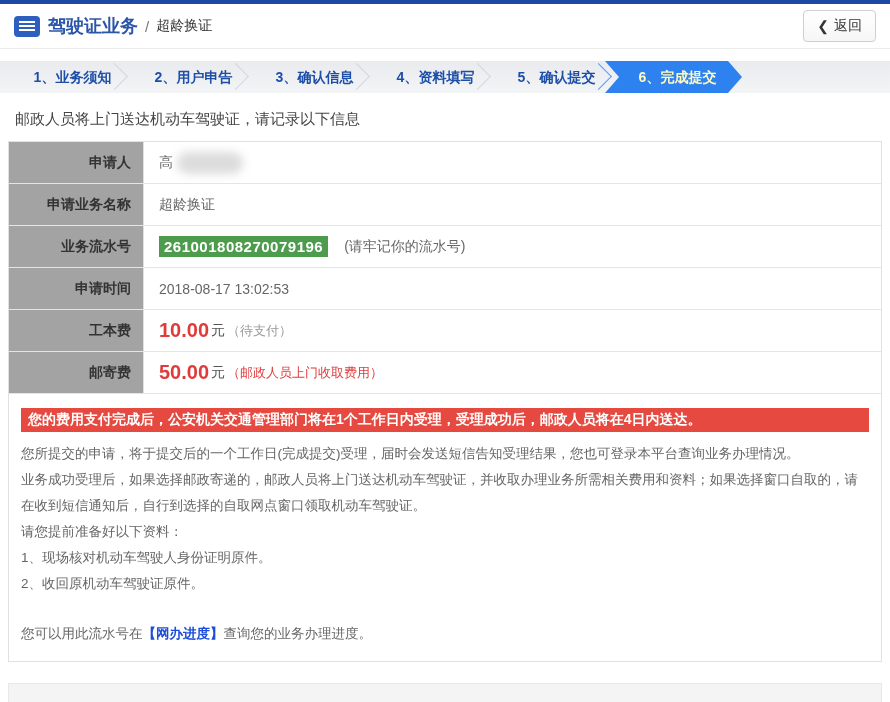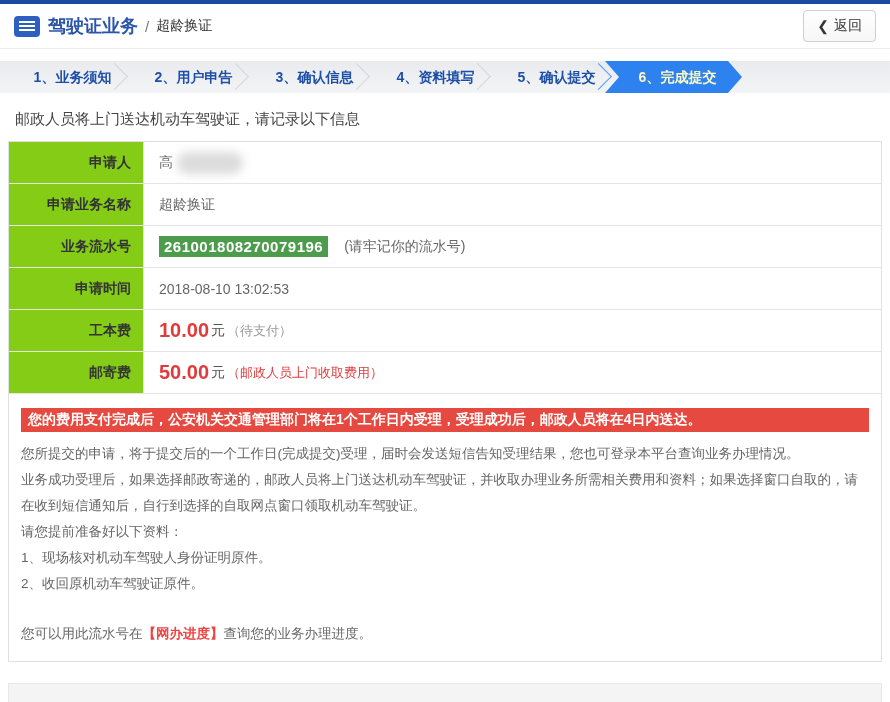--- a/index.html
+++ b/index.html
@@ -37,42 +37,42 @@
         transform:rotate(45deg);pointer-events:none;}
   .step .sep-chevron.sep-blue{border-color:#5a9cf5;}
   .step.active{background:var(--accent-blue);color:#fef9c3;width:137px;padding-left:8px;
         clip-path:polygon(0 0,calc(100% - 14px) 0,100% 50%,calc(100% - 14px) 100%,0 100%,14px 50%);}
   .steps-filler{flex:1;}
 
   .message{margin:17px 0 12px 15px;font-size:15px;color:#444;}
 
   .panel{margin:0 8px;border:1px solid #e0e0e0;}
   .row{display:flex;border-bottom:1px solid #e5e5e5;height:42px;}
-  .cell-label{width:135px;flex:none;background:#84cc16;border-right:1px solid #e0e0e0;
+  .cell-label{width:135px;flex:none;background:#a3a3a3;border-right:1px solid #e0e0e0;
         display:flex;align-items:center;justify-content:flex-end;padding-right:12px;
         font-size:14px;font-weight:bold;color:#333;}
   .cell-value{flex:1;display:flex;align-items:center;padding-left:15px;
         font-size:14px;color:#666;}
   .mask-blur{display:inline-block;width:66px;height:22px;border-radius:11px;
         background:#dcdcdc;filter:blur(5px);margin-left:4px;}
   .serial{background:var(--serial-green);color:#fff;font-weight:bold;font-size:15px;
         padding:2px 5px;letter-spacing:.5px;}
   .serial-note{color:#666;margin-left:16px;font-size:14px;}
   .fee-amount{color:var(--price-red);font-size:20px;font-weight:bold;margin-right:2px;}
   .fee-unit{color:#555;font-size:14px;}
   .fee-note{font-size:13px;margin-left:2px;}
   .fee-note.gray{color:#999;}
   .fee-note.red{color:var(--price-red);}
 
   .text-section{padding:10px 12px 8px;}
   .banner{background:var(--alert-red);color:#fff;font-weight:bold;font-size:14px;
         padding:3px 7px;margin:4px 0 9px;}
   .para{color:#666;font-size:13.5px;line-height:26px;margin:0;}
   .hint{margin-top:24px;margin-bottom:6px;color:#666;font-size:13.5px;line-height:26px;}
-  .hint-link{color:#ef4444;font-weight:bold;text-decoration:none;cursor:pointer;margin-top:31px;}
+  .hint-link{color:#1d4ed8;font-weight:bold;text-decoration:none;cursor:pointer;margin-top:31px;}
 
   .footer{margin:21px 8px 0;height:57px;background:#f4f4f4;border:1px solid #e8e8e8;
         display:flex;align-items:center;justify-content:flex-end;gap:22px;padding-right:56px;}
 </style>
 </head>
 <body>
 
 <div class="topbar"></div>
 
 <div class="header">
@@ -117,21 +117,21 @@
       </div>
       <div class="row">
         <div class="cell-label">业务流水号</div>
         <div class="cell-value">
           <span class="serial">261001808270079196</span>
           <span class="serial-note">(请牢记你的流水号)</span>
         </div>
       </div>
       <div class="row">
         <div class="cell-label">申请时间</div>
-        <div class="cell-value">2018-08-10 13:02:53</div>
+        <div class="cell-value">2018-08-17 13:02:53</div>
       </div>
       <div class="row">
         <div class="cell-label">工本费</div>
         <div class="cell-value">
           <span class="fee-amount">10.00</span>
           <span class="fee-unit">元</span>
           <span class="fee-note gray">（待支付）</span>
         </div>
       </div>
       <div class="row">

